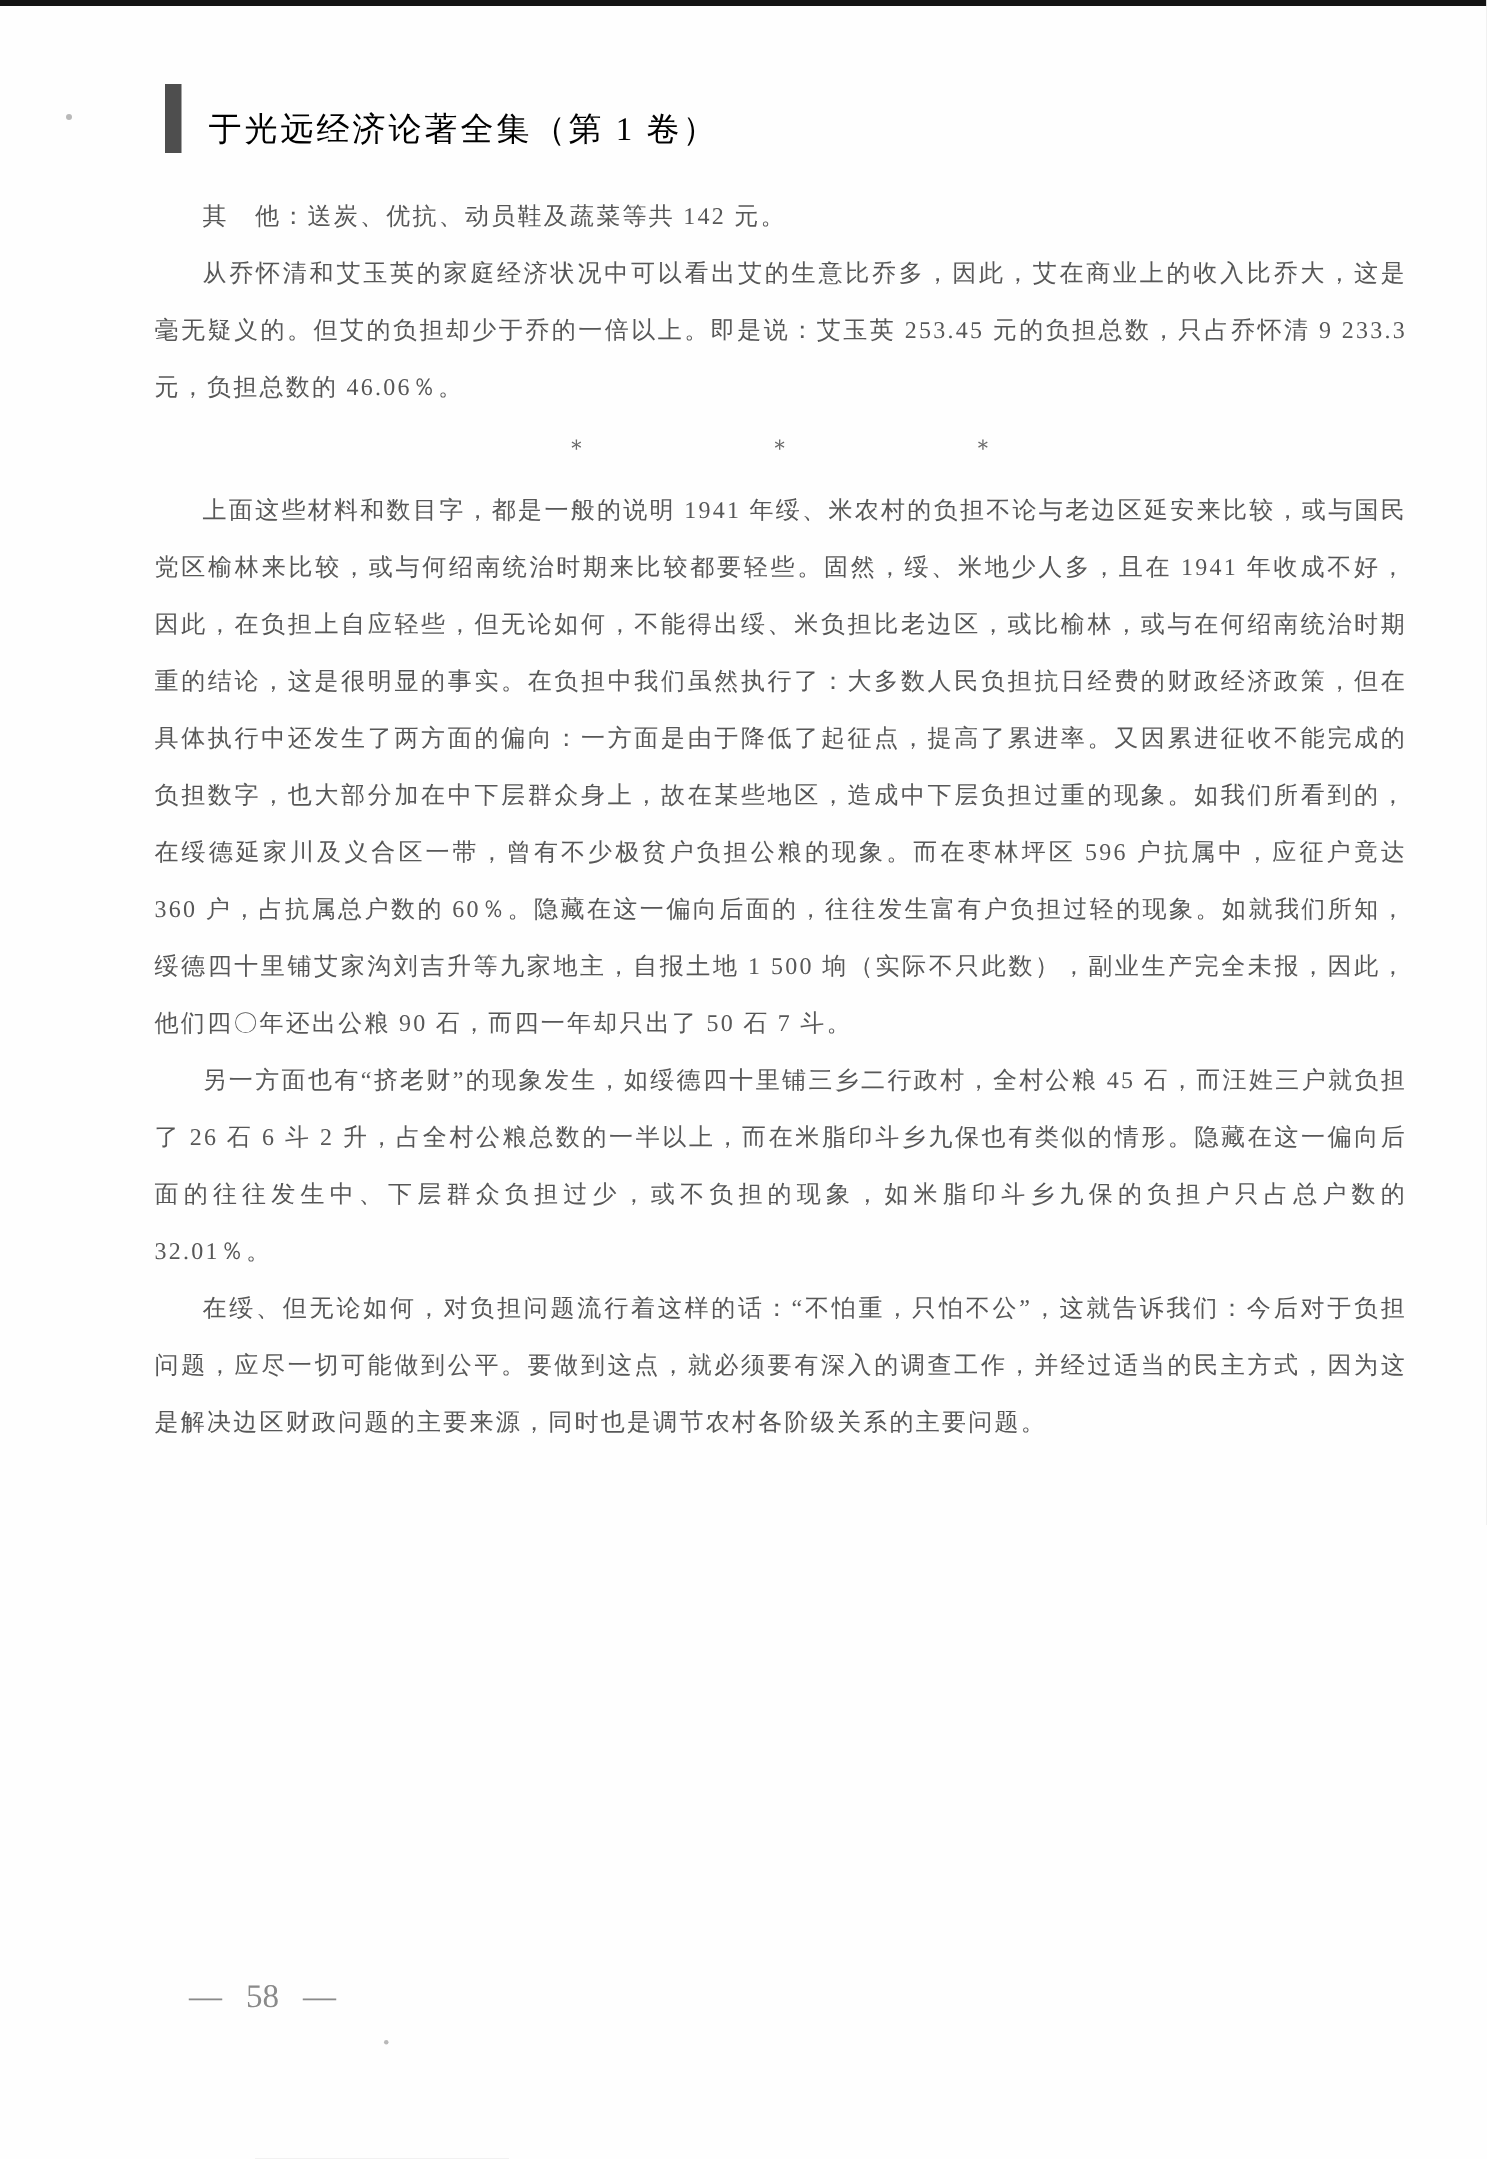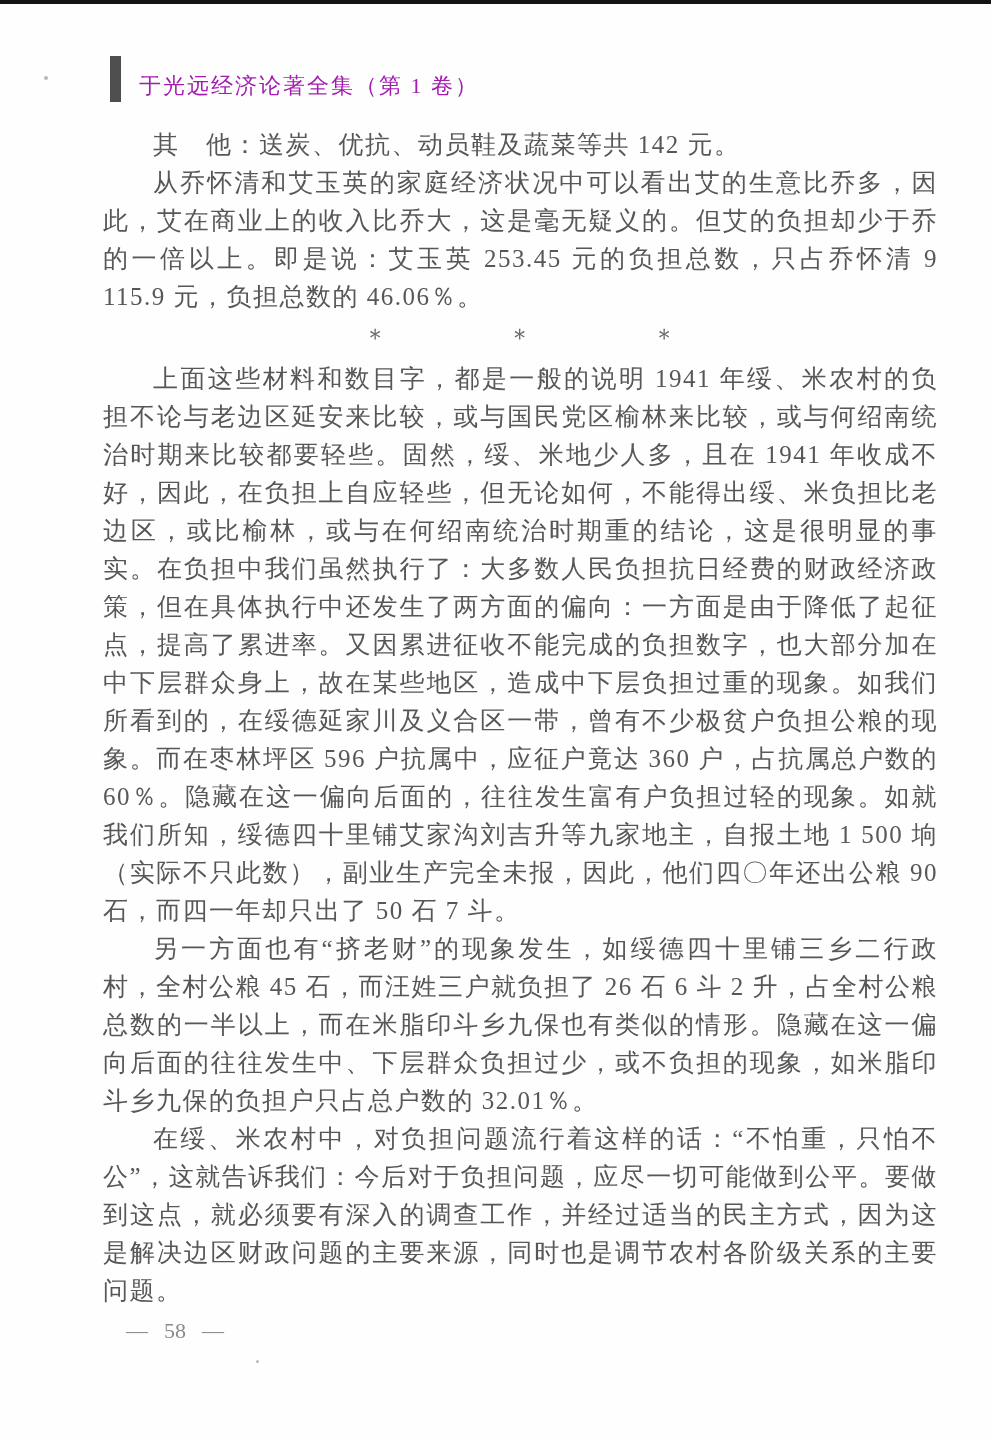--- a/index.html
+++ b/index.html
@@ -32,29 +32,29 @@
     gap: 18px;
   }
   .header-accent-bar {
     width: 11px;
     height: 46px;
     background: #4e4e4e;
   }
   .book-series-title {
     font-size: 22px;
     letter-spacing: 2px;
-    color: #a21caf;
+    color: #000000;
     margin-top: 13px;
   }
   .page-body {
     position: absolute;
     top: 126px;
     left: 103px;
     width: 835px;
-    font-size: 25px;
+    font-size: 16px;
     line-height: 38px;
     letter-spacing: 1.5px;
     color: #575757;
     text-align: justify;
   }
   .page-body p {
     margin: 0;
     text-indent: 2em;
   }
   .section-separator {
@@ -91,29 +91,29 @@
 
   <div class="scan-top-edge"></div>
 
   <div class="running-header">
     <div class="header-accent-bar"></div>
     <div class="book-series-title">于光远经济论著全集（第 1 卷）</div>
   </div>
 
   <div class="page-body">
     <p>其　他：送炭、优抗、动员鞋及蔬菜等共 142 元。</p>
-    <p>从乔怀清和艾玉英的家庭经济状况中可以看出艾的生意比乔多，因此，艾在商业上的收入比乔大，这是毫无疑义的。但艾的负担却少于乔的一倍以上。即是说：艾玉英 253.45 元的负担总数，只占乔怀清 9 115.9 元，负担总数的 46.06％。</p>
+    <p>从乔怀清和艾玉英的家庭经济状况中可以看出艾的生意比乔多，因此，艾在商业上的收入比乔大，这是毫无疑义的。但艾的负担却少于乔的一倍以上。即是说：艾玉英 253.45 元的负担总数，只占乔怀清 9 233.3 元，负担总数的 46.06％。</p>
     <div class="section-separator">
       <span>＊</span>
       <span>＊</span>
       <span>＊</span>
     </div>
     <p>上面这些材料和数目字，都是一般的说明 1941 年绥、米农村的负担不论与老边区延安来比较，或与国民党区榆林来比较，或与何绍南统治时期来比较都要轻些。固然，绥、米地少人多，且在 1941 年收成不好，因此，在负担上自应轻些，但无论如何，不能得出绥、米负担比老边区，或比榆林，或与在何绍南统治时期重的结论，这是很明显的事实。在负担中我们虽然执行了：大多数人民负担抗日经费的财政经济政策，但在具体执行中还发生了两方面的偏向：一方面是由于降低了起征点，提高了累进率。又因累进征收不能完成的负担数字，也大部分加在中下层群众身上，故在某些地区，造成中下层负担过重的现象。如我们所看到的，在绥德延家川及义合区一带，曾有不少极贫户负担公粮的现象。而在枣林坪区 596 户抗属中，应征户竟达 360 户，占抗属总户数的 60％。隐藏在这一偏向后面的，往往发生富有户负担过轻的现象。如就我们所知，绥德四十里铺艾家沟刘吉升等九家地主，自报土地 1 500 垧（实际不只此数），副业生产完全未报，因此，他们四〇年还出公粮 90 石，而四一年却只出了 50 石 7 斗。</p>
     <p>另一方面也有“挤老财”的现象发生，如绥德四十里铺三乡二行政村，全村公粮 45 石，而汪姓三户就负担了 26 石 6 斗 2 升，占全村公粮总数的一半以上，而在米脂印斗乡九保也有类似的情形。隐藏在这一偏向后面的往往发生中、下层群众负担过少，或不负担的现象，如米脂印斗乡九保的负担户只占总户数的 32.01％。</p>
-    <p>在绥、米农村中，对负担问题流行着这样的话：“不怕重，只怕不公”，这就告诉我们：今后对于负担问题，应尽一切可能做到公平。要做到这点，就必须要有深入的调查工作，并经过适当的民主方式，因为这是解决边区财政问题的主要来源，同时也是调节农村各阶级关系的主要问题。</p>
+    <p>在绥、但无论如何，对负担问题流行着这样的话：“不怕重，只怕不公”，这就告诉我们：今后对于负担问题，应尽一切可能做到公平。要做到这点，就必须要有深入的调查工作，并经过适当的民主方式，因为这是解决边区财政问题的主要来源，同时也是调节农村各阶级关系的主要问题。</p>
   </div>
 
   <div class="page-footer">
     <span class="dash">—</span>
     <span>58</span>
     <span class="dash">—</span>
   </div>
 
   <div class="scan-speck speck-1"></div>
   <div class="scan-speck speck-2"></div>

